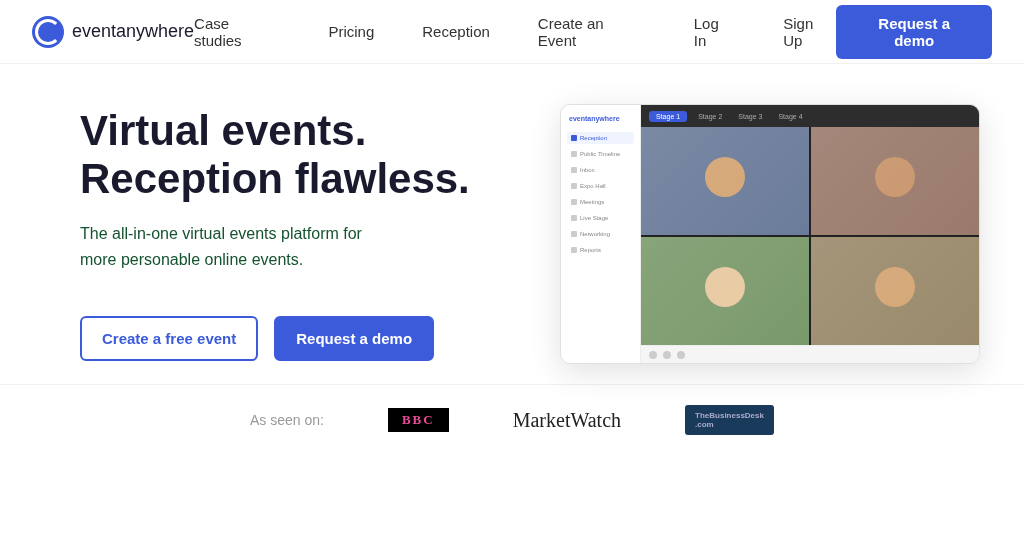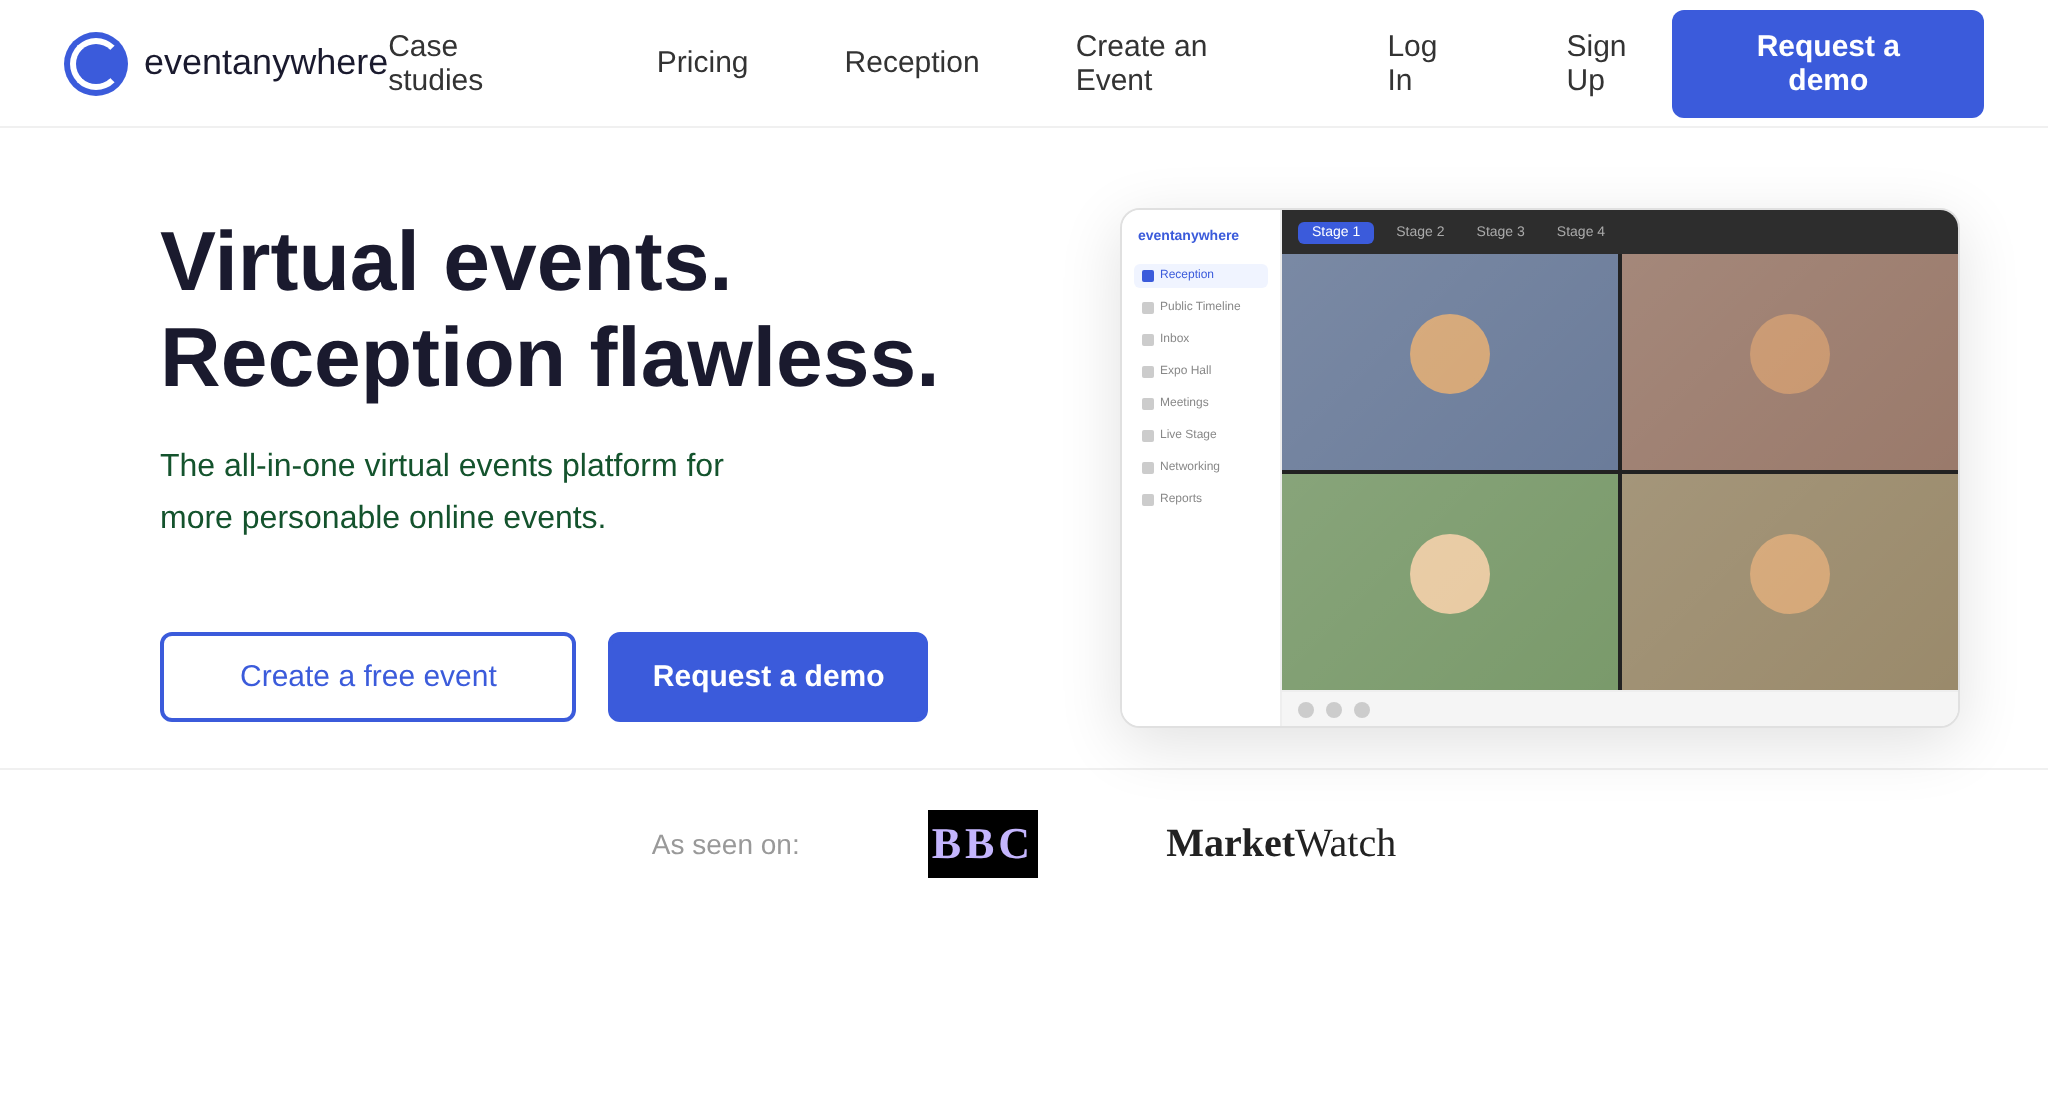--- a/index.html
+++ b/index.html
@@ -44,21 +44,21 @@
       display: flex; align-items: center;
       padding: 40px 80px 20px 80px;
       gap: 60px;
     }
     .hero-content { flex: 0 0 420px; }
     .hero-title { font-size: 42px; font-weight: 700; line-height: 1.15; color: #1a1a2e; margin-bottom: 18px; }
     .hero-subtitle { font-size: 16px; color: #14532d; line-height: 1.6; margin-bottom: 44px; max-width: 320px; }
     .hero-buttons { display: flex; gap: 16px; align-items: center; }
     .btn-create-event {
       background: white; color: #3b5bdb; border: 2px solid #3b5bdb;
-      border-radius: 6px; padding: 12px 38px; font-size: 15px; font-weight: 400; cursor: pointer;
+      border-radius: 6px; padding: 12px 20px; font-size: 15px; font-weight: 700; cursor: pointer;
     }
     .btn-demo {
       background: #3b5bdb; color: white; border: 2px solid #3b5bdb;
       border-radius: 6px; padding: 12px 20px; font-size: 15px; font-weight: 600; cursor: pointer;
     }
 
     
     .hero-image { flex: 1; position: relative; }
     .app-mockup {
       width: 420px; height: 260px;
@@ -127,26 +127,26 @@
     .ctrl-dot { width: 8px; height: 8px; border-radius: 50%; background: #ccc; }
 
     
     .as-seen-on {
       display: flex; align-items: center; justify-content: center;
       gap: 64px; padding: 20px 80px;
       border-top: 1px solid #f0f0f0;
     }
     .as-seen-label { font-size: 14px; color: #999; }
     .logo-bbc {
-      background: #000; color: #c4b5fd; font-weight: 900;
-      font-size: 22px; padding: 4px 2px; letter-spacing: 2px;
+      background: #000; color: #ec4899; font-weight: 900;
+      font-size: 13px; padding: 4px 14px; letter-spacing: 2px;
       font-family: serif;
     }
     .logo-marketwatch { font-size: 20px; font-weight: 400; color: #222; font-family: Georgia, serif; }
-    .logo-marketwatch strong { font-weight: 700; }
+    .logo-marketwatch strong { font-weight: 400; }
     .logo-businessdesk {
       background: #1a3a5c; color: white;
       font-size: 11px; font-weight: 600; padding: 6px 10px;
       border-radius: 3px;
     }
     .logo-businessdesk span { font-size: 8px; display: block; color: #aac; }
   </style>
 </head>
 <body>
 
@@ -247,13 +247,17 @@
   </div>
 </section>
 
 <section class="as-seen-on">
   <span class="as-seen-label">As seen on:</span>
 
   <div class="logo-bbc">BBC</div>
 
   <div class="logo-marketwatch"><strong>Market</strong>Watch</div>
 
+  <div class="logo-businessdesk">
+    <span>TheBusinessDesk</span>
+    <span>.com</span>
+  </div>
 </section>
 
 </body></html>

